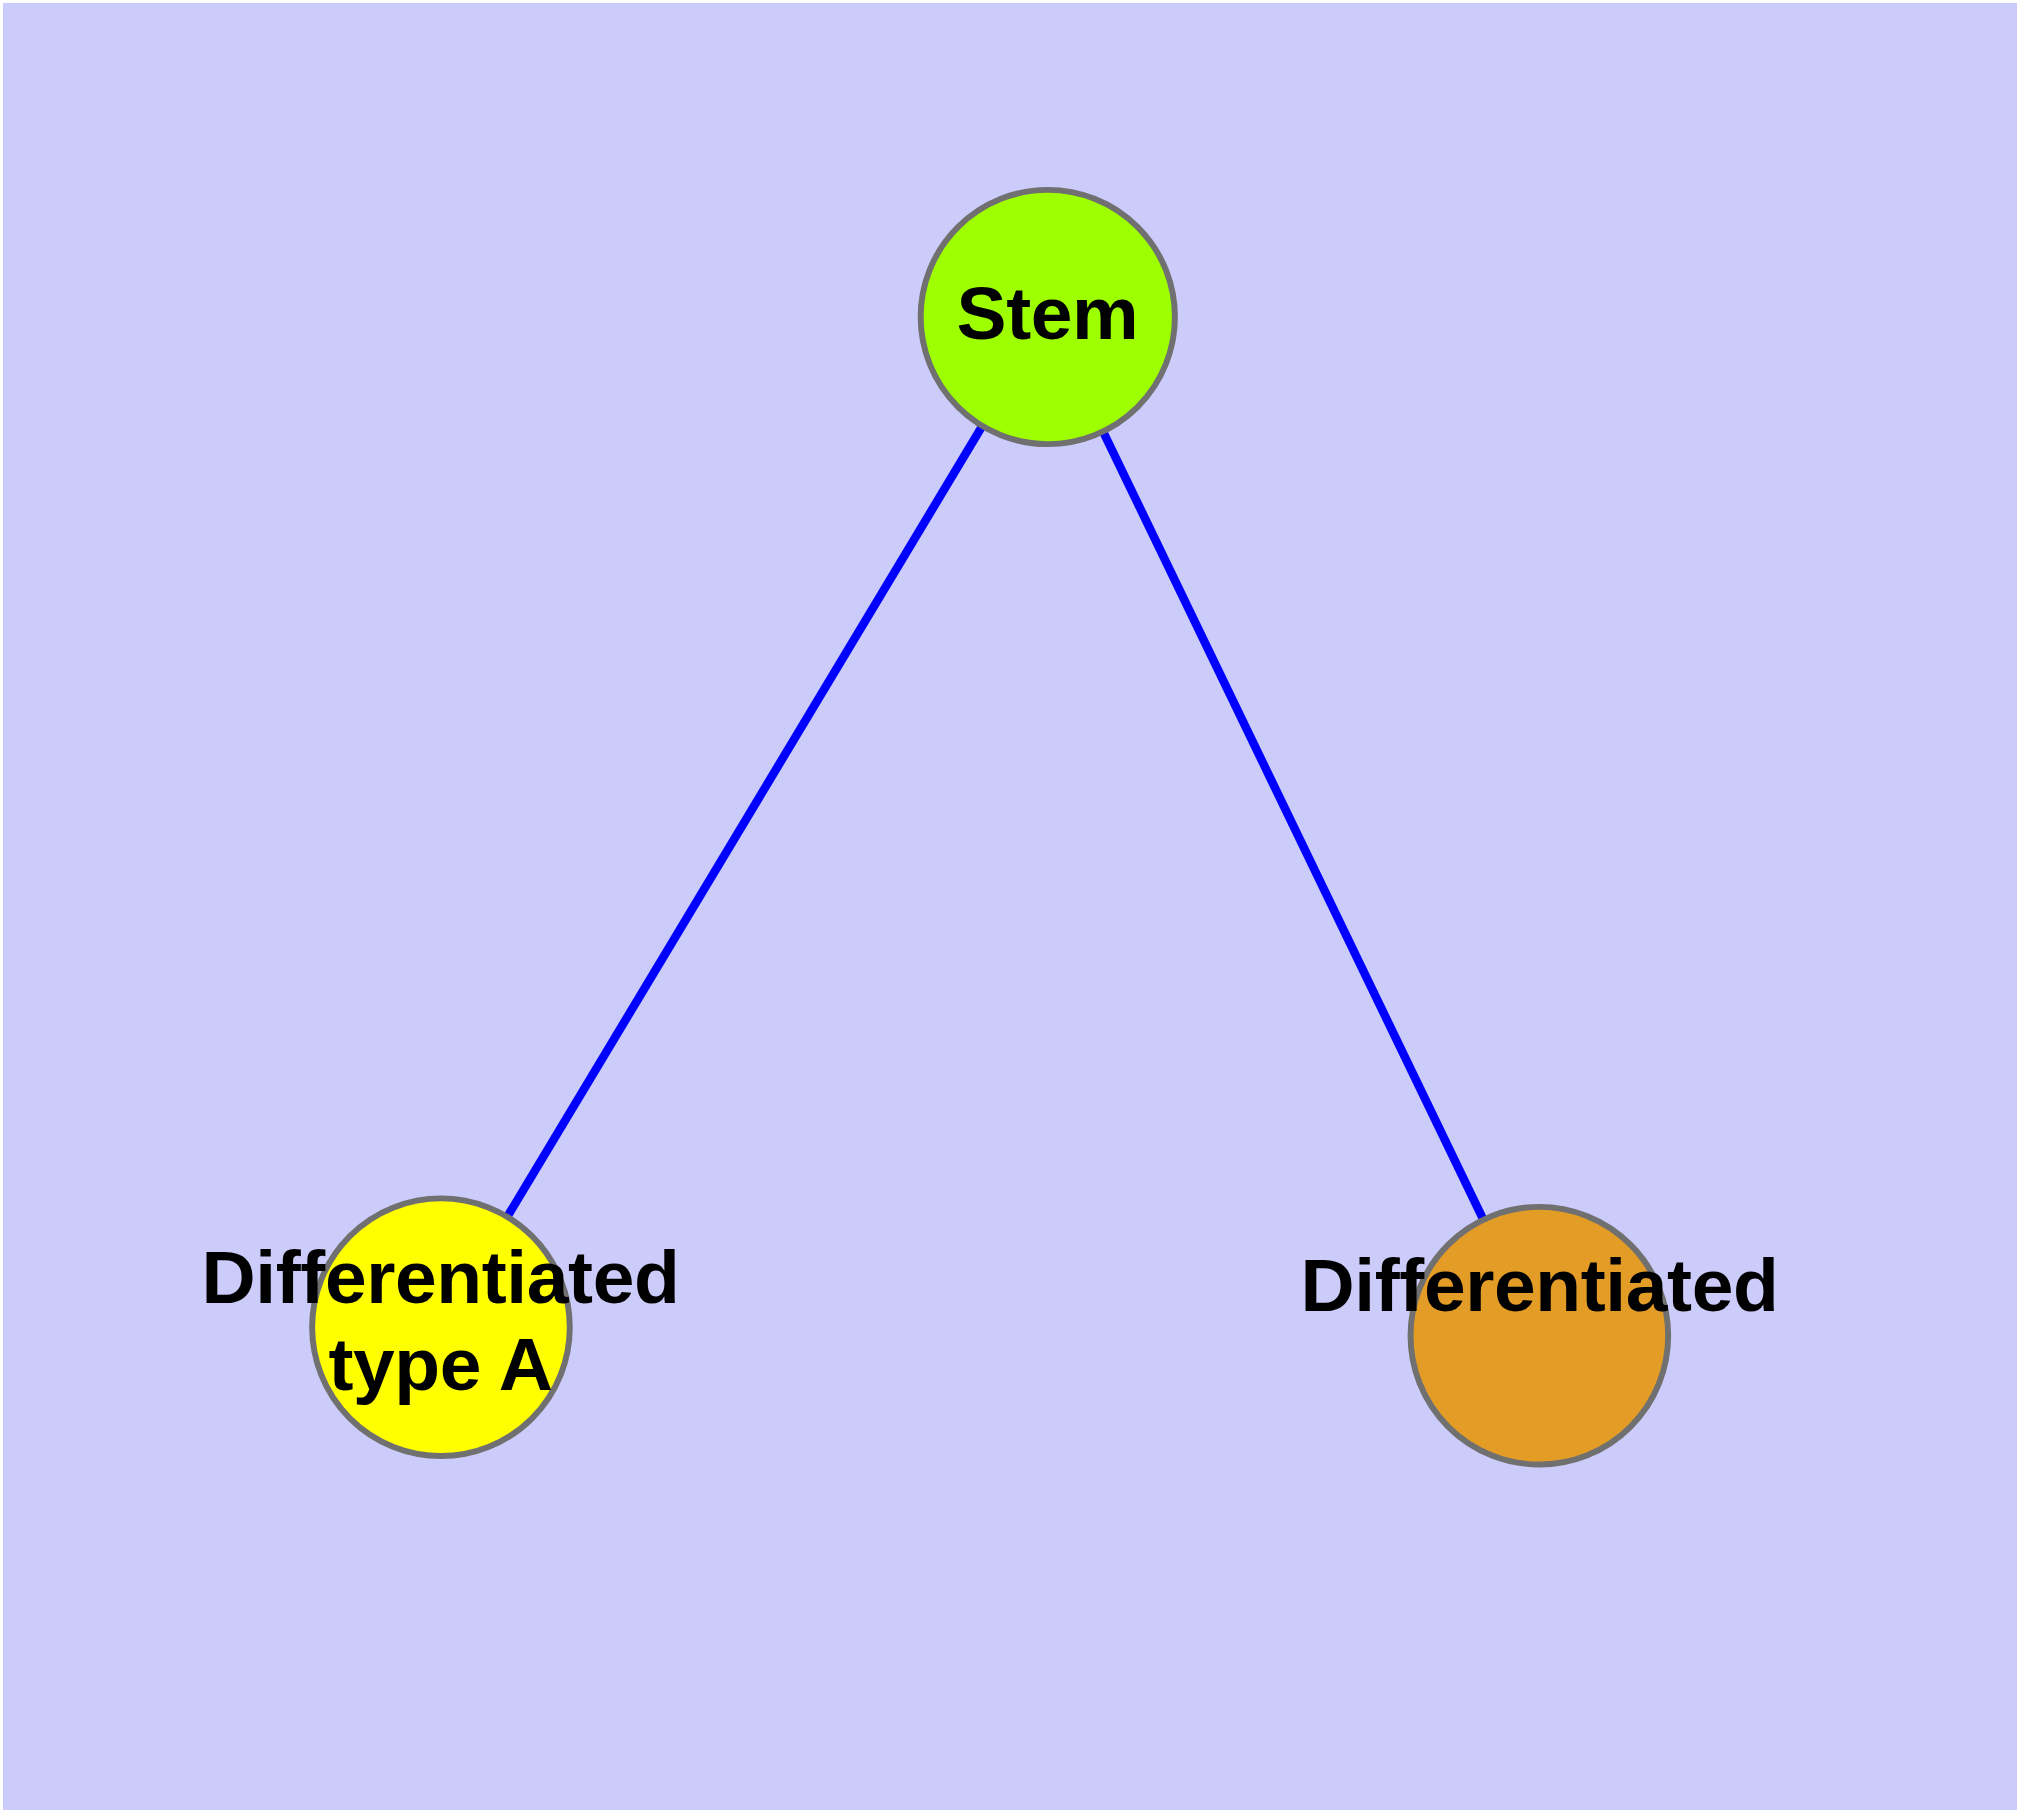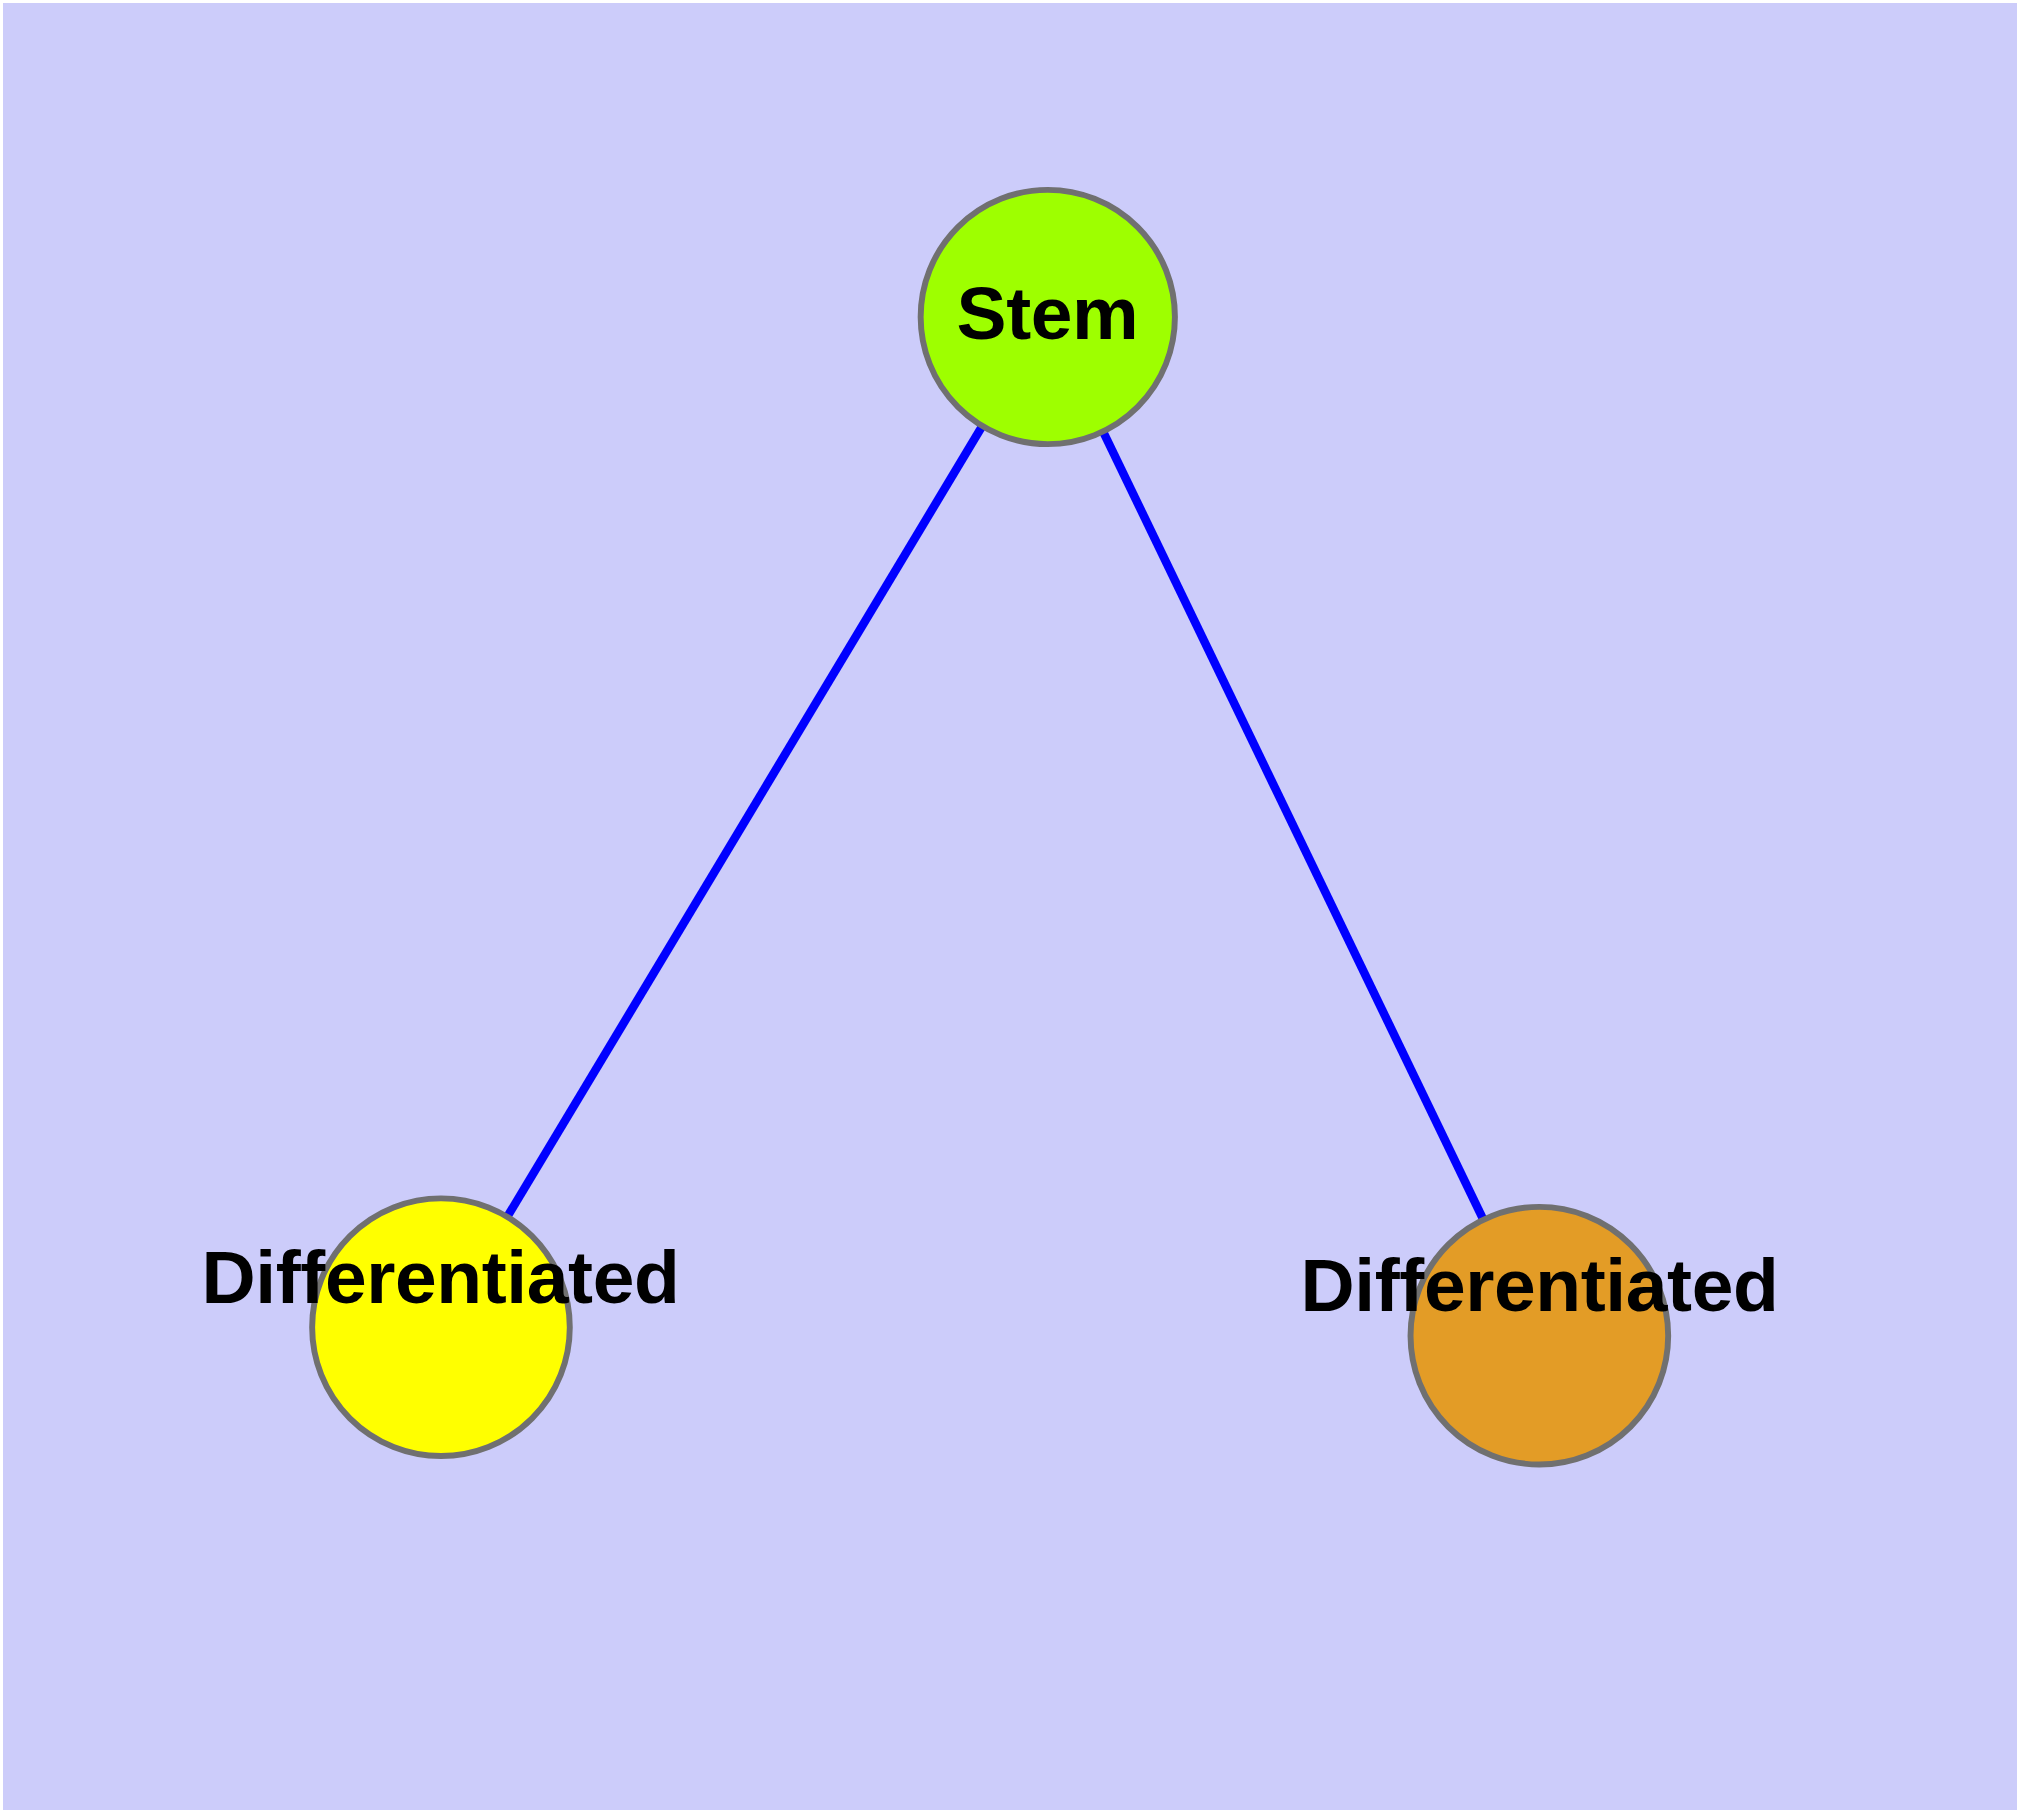--- a/index.html
+++ b/index.html
@@ -77,18 +77,18 @@
     </g>
     <g>
       <circle cx="1236" cy="374" r="150" fill="#9eff00" stroke="#707070" stroke-width="7"></circle>
       <circle cx="520" cy="1566" r="152" fill="#ffff00" stroke="#707070" stroke-width="7"></circle>
       <circle cx="1816" cy="1576" r="152" fill="#e39c26" stroke="#707070" stroke-width="7"></circle>
     </g>
   </svg>
 
   <div class="node-label" id="label-stem">Stem</div>
 
-  <div class="node-label" id="label-a"><span>Differentiated</span><br></div>
+  <div class="node-label" id="label-a"><span>Differentiated</span><br><span>type A</span></div>
 
   <div class="node-label" id="label-b"><span>Differentiated</span><br></div>
 
 </div>
 
 
 </body></html>

